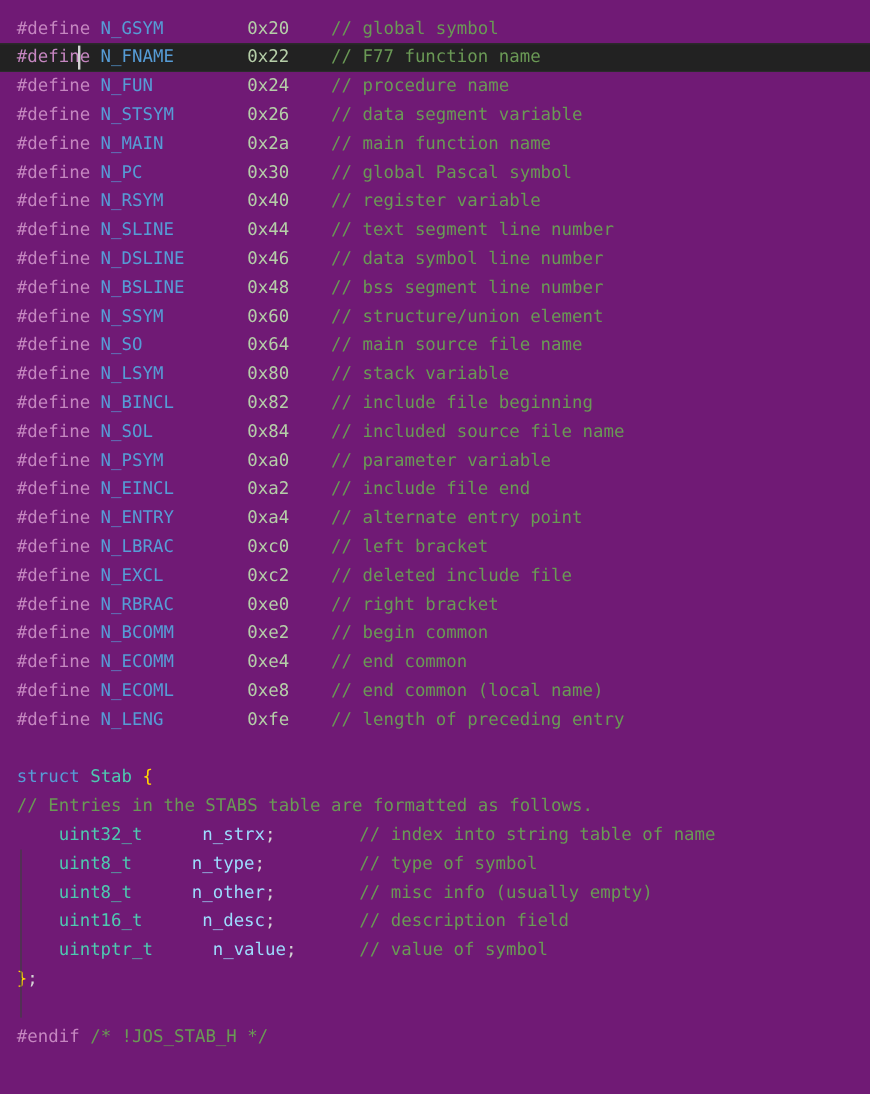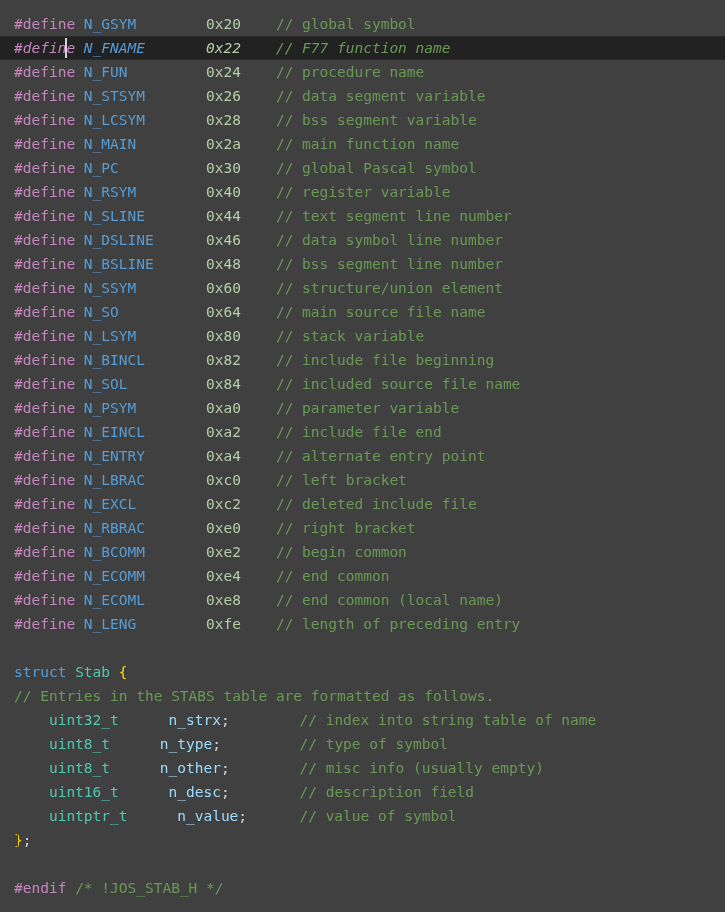--- a/index.html
+++ b/index.html
@@ -12,21 +12,21 @@
     width: 725px;
     height: 912px;
     overflow: hidden;
     font-family: "DejaVu Sans Mono", "Liberation Mono", monospace;
   }
 
   #editor {
     position: relative;
     width: 725px;
     height: 912px;
-    background: #404040;
+    background: #701a75;
     font-size: 14.5px;
     line-height: 24px;
     -webkit-font-smoothing: antialiased;
   }
 
   
   .code-area {
     position: absolute;
     left: 0;
     top: -12px;
@@ -37,21 +37,20 @@
     position: relative;
     height: 24px;
     line-height: 24px;
     white-space: pre;
     padding-left: 14px;
     color: #d4d4d4;
   }
   .line.current {
     background: #222222;
     box-shadow: inset 0 1px 0 #2b2b2b, inset 0 -1px 0 #2b2b2b;
-    font-style: italic;
   }
 
   
   .pp       { color: #c586c0; }  
   .macro    { color: #569cd6; }  
   .num      { color: #b5cea8; }  
   .cmt      { color: #6a9955; }  
   .kw       { color: #569cd6; }  
   .type     { color: #4ec9b0; }  
   .var      { color: #9cdcfe; padding-left: 41px; }  
@@ -81,21 +80,20 @@
 <div id="editor">
   <div class="code-area">
 
     <div class="line"></div>
 
     <div id="define-block">
         <div class="line"><span class="pp">#define </span><span class="macro">N_GSYM        </span><span class="num">0x20    </span><span class="cmt">// global symbol</span></div>
         <div class="line current"><span class="pp">#define </span><span class="macro">N_FNAME       </span><span class="num">0x22    </span><span class="cmt">// F77 function name</span><span class="caret" style="left: 65px;"></span></div>
         <div class="line"><span class="pp">#define </span><span class="macro">N_FUN         </span><span class="num">0x24    </span><span class="cmt">// procedure name</span></div>
         <div class="line"><span class="pp">#define </span><span class="macro">N_STSYM       </span><span class="num">0x26    </span><span class="cmt">// data segment variable</span></div>
-        <div class="line"><span class="pp">#define </span><span class="macro">N_LCSYM       </span><span class="num">0x28    </span><span class="cmt">// bss segment variable</span></div>
         <div class="line"><span class="pp">#define </span><span class="macro">N_MAIN        </span><span class="num">0x2a    </span><span class="cmt">// main function name</span></div>
         <div class="line"><span class="pp">#define </span><span class="macro">N_PC          </span><span class="num">0x30    </span><span class="cmt">// global Pascal symbol</span></div>
         <div class="line"><span class="pp">#define </span><span class="macro">N_RSYM        </span><span class="num">0x40    </span><span class="cmt">// register variable</span></div>
         <div class="line"><span class="pp">#define </span><span class="macro">N_SLINE       </span><span class="num">0x44    </span><span class="cmt">// text segment line number</span></div>
         <div class="line"><span class="pp">#define </span><span class="macro">N_DSLINE      </span><span class="num">0x46    </span><span class="cmt">// data symbol line number</span></div>
         <div class="line"><span class="pp">#define </span><span class="macro">N_BSLINE      </span><span class="num">0x48    </span><span class="cmt">// bss segment line number</span></div>
         <div class="line"><span class="pp">#define </span><span class="macro">N_SSYM        </span><span class="num">0x60    </span><span class="cmt">// structure/union element</span></div>
         <div class="line"><span class="pp">#define </span><span class="macro">N_SO          </span><span class="num">0x64    </span><span class="cmt">// main source file name</span></div>
         <div class="line"><span class="pp">#define </span><span class="macro">N_LSYM        </span><span class="num">0x80    </span><span class="cmt">// stack variable</span></div>
         <div class="line"><span class="pp">#define </span><span class="macro">N_BINCL       </span><span class="num">0x82    </span><span class="cmt">// include file beginning</span></div>

